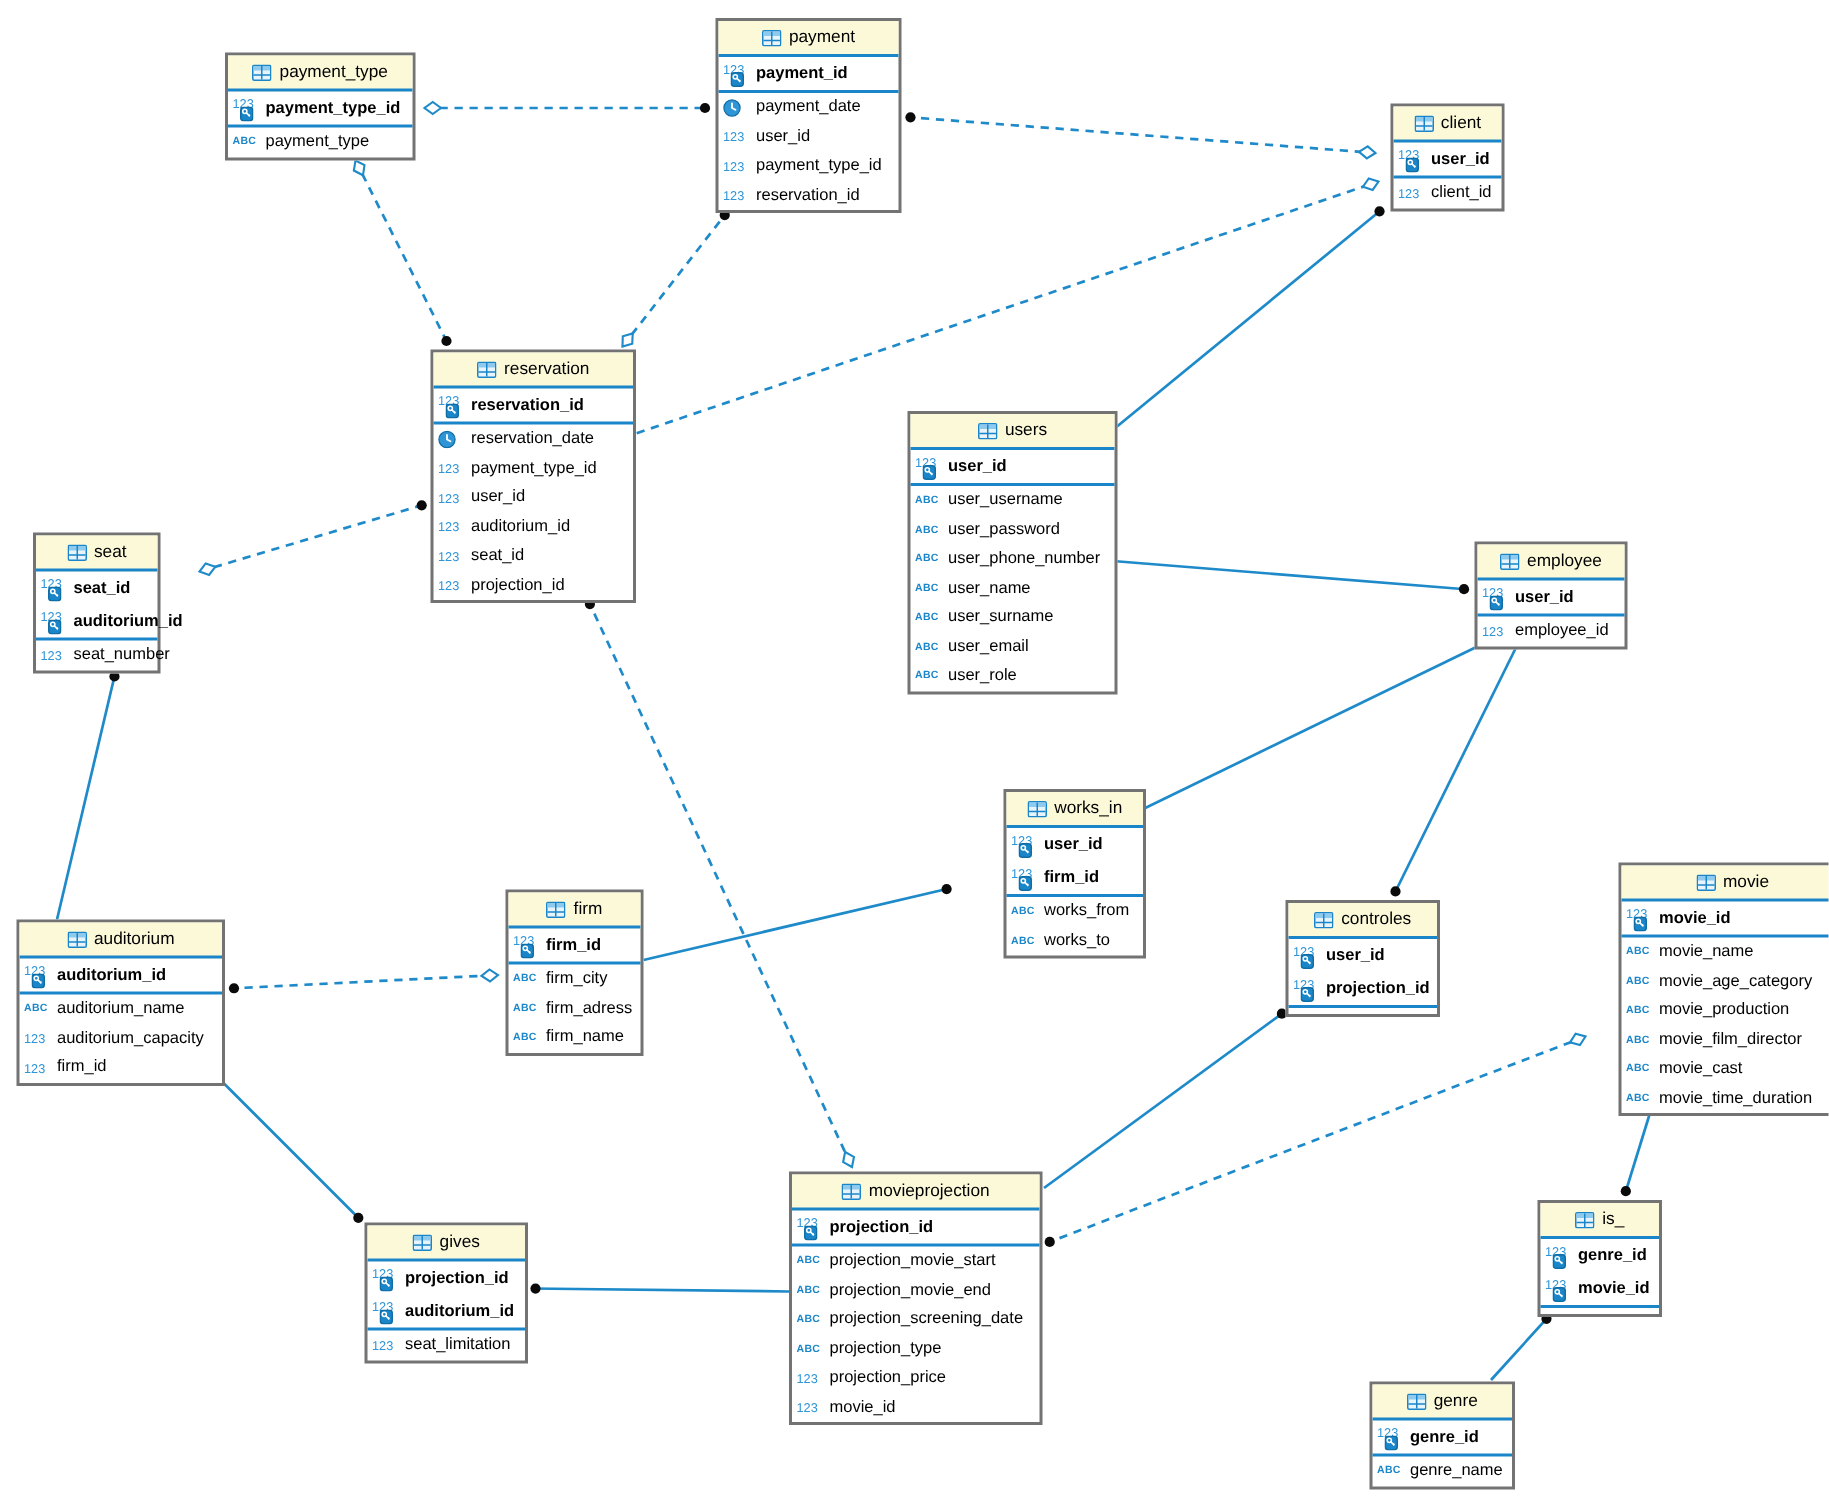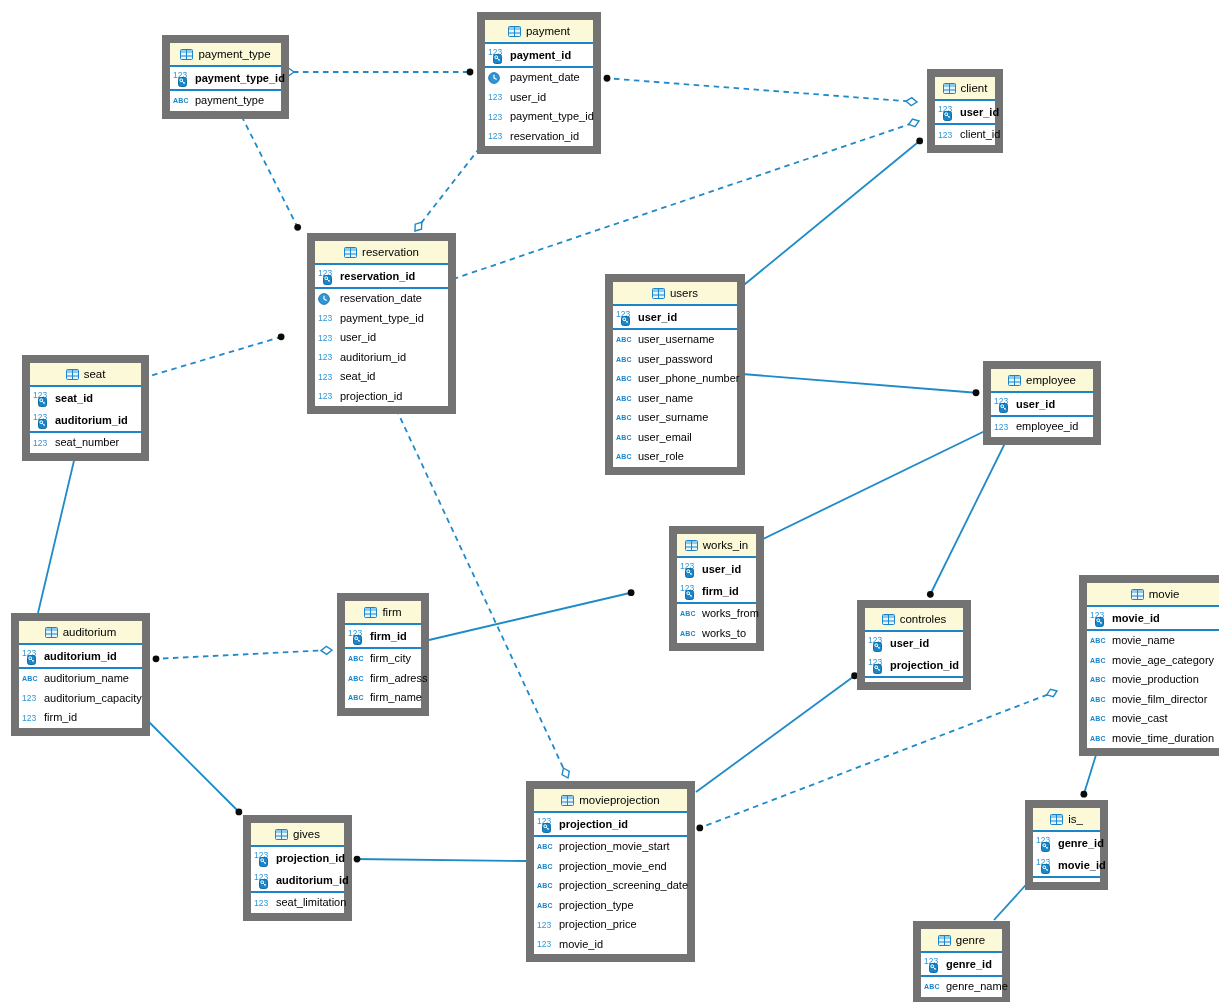--- a/index.html
+++ b/index.html
@@ -1,20 +1,20 @@
 <!DOCTYPE html>
 <html><head>
 <meta charset="utf-8">
 <style>
   html,body{margin:0;padding:0;background:#ffffff;}
   body{width:1219px;height:1002px;position:relative;overflow:hidden;
        font-family:"Liberation Sans",sans-serif;}
   #canvas{position:absolute;left:0;top:0;width:1219px;height:1002px;}
   #edges{position:absolute;left:0;top:0;z-index:1;}
-  .erd-table{position:absolute;z-index:2;background:#fff;border:8px solid #737373;
+  .erd-table{position:absolute;z-index:2;background:#fff;border:2px solid #737373;
              box-sizing:border-box;font-size:11px;color:#000;}
   .erd-header{background:#fcf9d8;border-bottom:2px solid #1a86c9;height:22px;
               display:flex;align-items:center;justify-content:center;gap:5px;
               padding:0 4px;white-space:nowrap;}
   .erd-header .tname{font-size:11.5px;}
   .erd-row{height:19.5px;display:flex;align-items:center;gap:3px;
            padding:0 3px;white-space:nowrap;box-sizing:border-box;}
   .erd-row.pk{height:22px;font-weight:bold;}
   .erd-sep{border-top:2px solid #1a86c9;height:0;}
   .erd-empty{height:4px;}
@@ -75,21 +75,21 @@
       <line x1="697" y1="829" x2="1057" y2="691" stroke="#1e8ac9" stroke-width="1.8" stroke-dasharray="5.5,4.5"></line>
       <circle cx="699.8012383519061" cy="827.9261919651026" r="3.4" fill="#0a0a0a"></circle>
       <polygon points="1046.7,694.9 1050.4,689.2 1057.0,691.0 1053.3,696.7" fill="#ffffff" stroke="#1e8ac9" stroke-width="1.4"></polygon>
       <line x1="354" y1="859" x2="526" y2="861" stroke="#1e8ac9" stroke-width="1.8"></line>
       <circle cx="356.99979720823313" cy="859.0348813628864" r="3.4" fill="#0a0a0a"></circle>
       <line x1="1100" y1="742" x2="1083" y2="797" stroke="#1e8ac9" stroke-width="1.8"></line>
       <circle cx="1083.8859188125477" cy="794.1337920770513" r="3.4" fill="#0a0a0a"></circle>
       <line x1="994" y1="920" x2="1033" y2="877" stroke="#1e8ac9" stroke-width="1.8"></line>
       <circle cx="1030.9845551845426" cy="879.2221571042223" r="3.4" fill="#0a0a0a"></circle>
     </svg>
-<div class="erd-table" style="left: 162px; top: 35px; width: 127px;">
+<div class="erd-table" style="left: 150px; top: 35px; width: 127px;">
       <div class="erd-header">
         <span style="display: inline-flex;">
           <svg width="13" height="11" viewBox="0 0 13 11">
             <rect x="0.5" y="0.5" width="12" height="10" rx="1" fill="#e8f4fb" stroke="#1a86c9"></rect>
             <rect x="1" y="1" width="11" height="3" fill="#8ecaed"></rect>
             <line x1="6.5" y1="1" x2="6.5" y2="10" stroke="#1a86c9" stroke-width="1"></line>
             <line x1="1" y1="7" x2="12" y2="7" stroke="#1a86c9" stroke-width="1"></line>
           </svg>
         </span>
         <span class="tname">payment_type</span>
@@ -197,21 +197,21 @@
         <span class="colname">user_id</span>
       </div>
       <div class="erd-sep"></div>
       <div class="erd-row">
         <span class="ticon">
           <span class="icon-num">123</span>
         </span>
         <span class="colname">client_id</span>
       </div>
     </div>
-    <div class="erd-table" style="left: 287px; top: 233px; width: 149px; margin-left: 20px;">
+    <div class="erd-table" style="left: 287px; top: 233px; width: 137px;">
       <div class="erd-header">
         <span style="display: inline-flex;">
           <svg width="13" height="11" viewBox="0 0 13 11">
             <rect x="0.5" y="0.5" width="12" height="10" rx="1" fill="#e8f4fb" stroke="#1a86c9"></rect>
             <rect x="1" y="1" width="11" height="3" fill="#8ecaed"></rect>
             <line x1="6.5" y1="1" x2="6.5" y2="10" stroke="#1a86c9" stroke-width="1"></line>
             <line x1="1" y1="7" x2="12" y2="7" stroke="#1a86c9" stroke-width="1"></line>
           </svg>
         </span>
         <span class="tname">reservation</span>
@@ -334,21 +334,21 @@
         </span>
         <span class="colname">user_email</span>
       </div>
       <div class="erd-row">
         <span class="ticon">
           <span class="icon-abc">ABC</span>
         </span>
         <span class="colname">user_role</span>
       </div>
     </div>
-    <div class="erd-table" style="left: 983px; top: 361px; width: 118px;">
+    <div class="erd-table" style="left: 983px; top: 361px; width: 102px;">
       <div class="erd-header">
         <span style="display: inline-flex;">
           <svg width="13" height="11" viewBox="0 0 13 11">
             <rect x="0.5" y="0.5" width="12" height="10" rx="1" fill="#e8f4fb" stroke="#1a86c9"></rect>
             <rect x="1" y="1" width="11" height="3" fill="#8ecaed"></rect>
             <line x1="6.5" y1="1" x2="6.5" y2="10" stroke="#1a86c9" stroke-width="1"></line>
             <line x1="1" y1="7" x2="12" y2="7" stroke="#1a86c9" stroke-width="1"></line>
           </svg>
         </span>
         <span class="tname">employee</span>
@@ -367,21 +367,21 @@
         <span class="colname">user_id</span>
       </div>
       <div class="erd-sep"></div>
       <div class="erd-row">
         <span class="ticon">
           <span class="icon-num">123</span>
         </span>
         <span class="colname">employee_id</span>
       </div>
     </div>
-    <div class="erd-table" style="left: 22px; top: 355px; width: 127px;">
+    <div class="erd-table" style="left: 22px; top: 355px; width: 85px;">
       <div class="erd-header">
         <span style="display: inline-flex;">
           <svg width="13" height="11" viewBox="0 0 13 11">
             <rect x="0.5" y="0.5" width="12" height="10" rx="1" fill="#e8f4fb" stroke="#1a86c9"></rect>
             <rect x="1" y="1" width="11" height="3" fill="#8ecaed"></rect>
             <line x1="6.5" y1="1" x2="6.5" y2="10" stroke="#1a86c9" stroke-width="1"></line>
             <line x1="1" y1="7" x2="12" y2="7" stroke="#1a86c9" stroke-width="1"></line>
           </svg>
         </span>
         <span class="tname">seat</span>
@@ -510,21 +510,21 @@
         </span>
         <span class="colname">firm_adress</span>
       </div>
       <div class="erd-row">
         <span class="ticon">
           <span class="icon-abc">ABC</span>
         </span>
         <span class="colname">firm_name</span>
       </div>
     </div>
-    <div class="erd-table" style="left: 857px; top: 600px; width: 114px;">
+    <div class="erd-table" style="left: 857px; top: 600px; width: 103px;">
       <div class="erd-header">
         <span style="display: inline-flex;">
           <svg width="13" height="11" viewBox="0 0 13 11">
             <rect x="0.5" y="0.5" width="12" height="10" rx="1" fill="#e8f4fb" stroke="#1a86c9"></rect>
             <rect x="1" y="1" width="11" height="3" fill="#8ecaed"></rect>
             <line x1="6.5" y1="1" x2="6.5" y2="10" stroke="#1a86c9" stroke-width="1"></line>
             <line x1="1" y1="7" x2="12" y2="7" stroke="#1a86c9" stroke-width="1"></line>
           </svg>
         </span>
         <span class="tname">controles</span>

